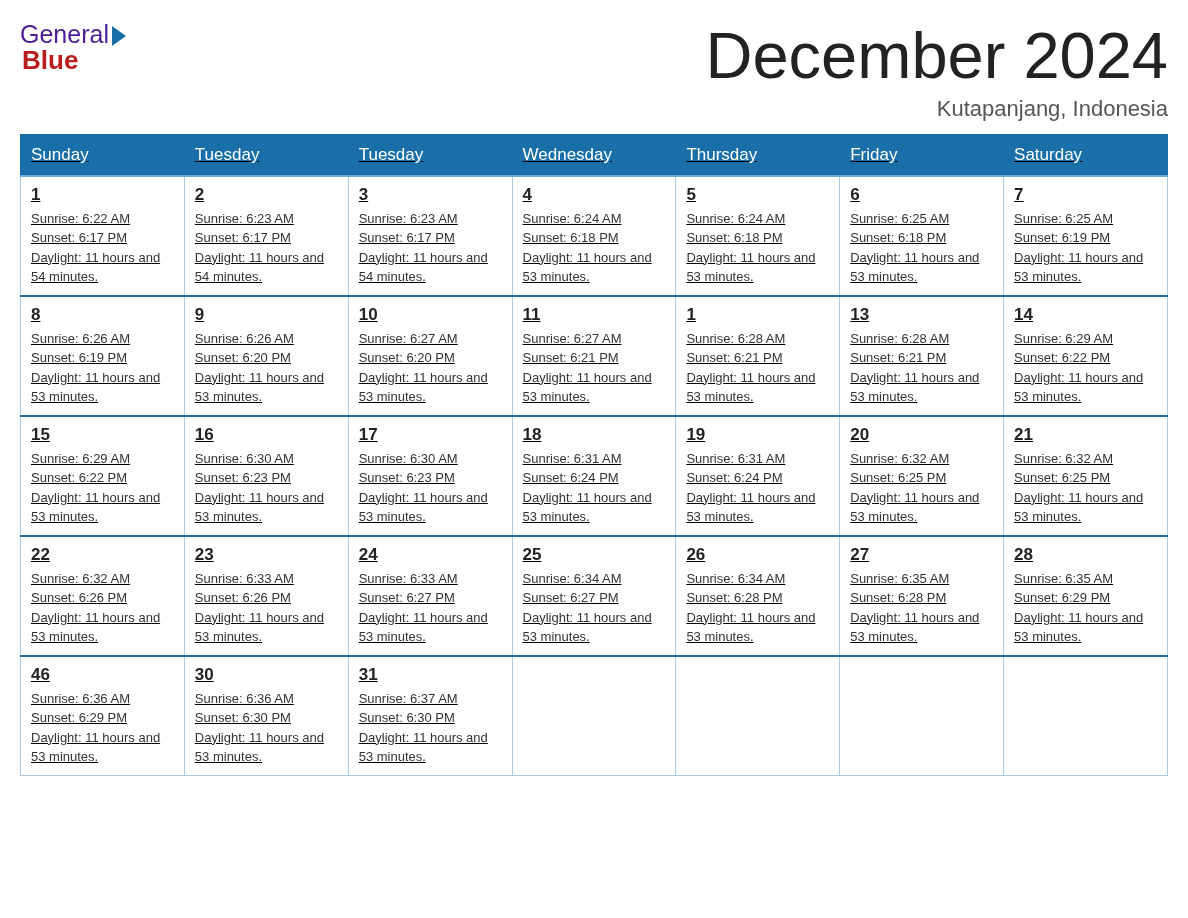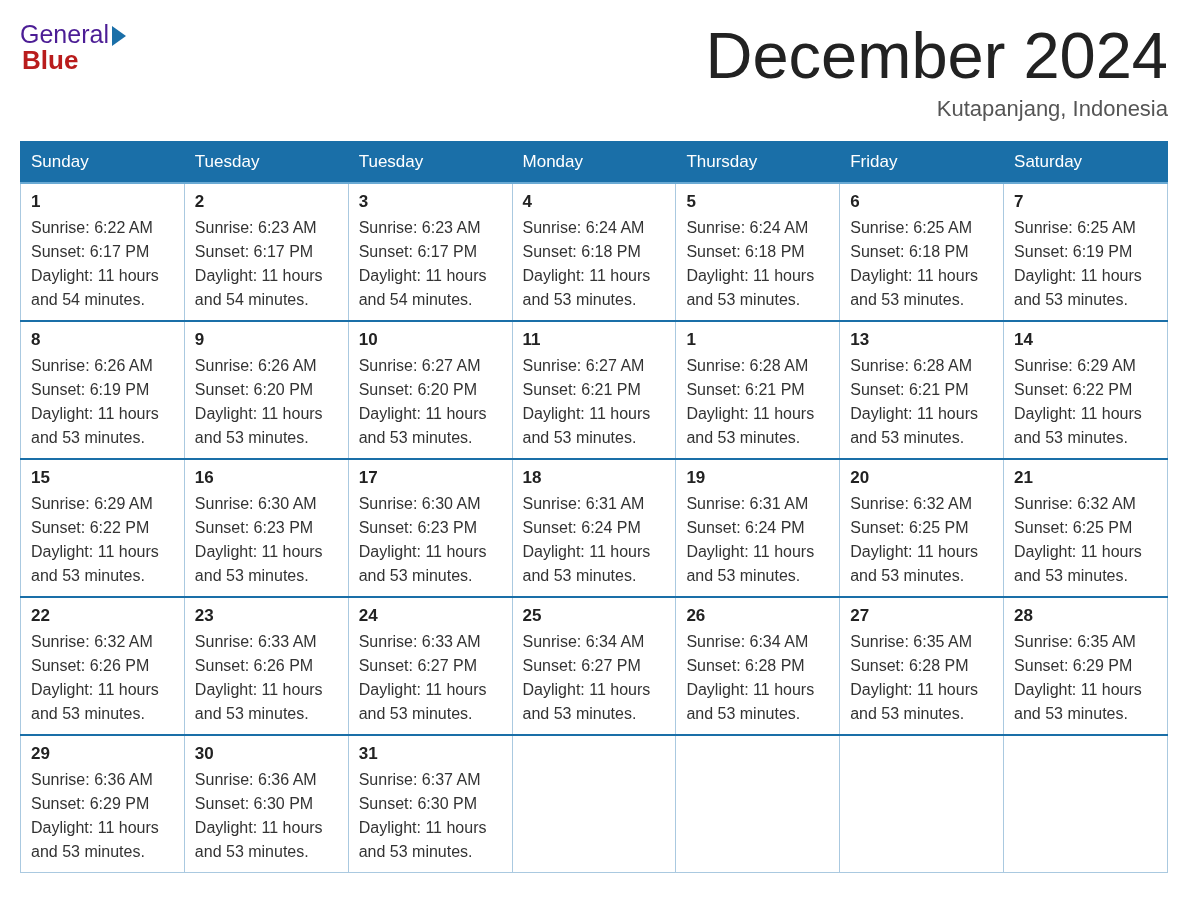--- a/index.html
+++ b/index.html
@@ -57,21 +57,22 @@
       line-height: 1.1;
     }
     .subtitle {
       font-size: 22px;
       color: #555;
       margin-top: 4px;
     }
     .calendar {
       width: 100%;
       border-collapse: collapse;
-      margin-top: 19px;
+      margin-top: 12px;
+      text-decoration: underline;
     }
     .calendar th {
       background: #1a6fa8;
       color: #fff;
       font-size: 17px;
       font-weight: normal;
       padding: 10px 10px;
       text-align: left;
       border: 1px solid #1a6fa8;
     }
@@ -83,21 +84,21 @@
       min-height: 100px;
       background: #fff;
     }
     .day-number {
       font-size: 17px;
       font-weight: bold;
       color: #222;
       margin-bottom: 4px;
     }
     .day-info {
-      font-size: 16px;
+      font-size: 13px;
       color: #333;
       line-height: 1.5;
     }
     .calendar tr td {
       border-top: 2px solid #1a6fa8;
     }
     .calendar tr:not(:first-child) td {
       border-top: 2px solid #1a6fa8;
     }
     .calendar tbody tr td {
@@ -123,21 +124,21 @@
     <div class="subtitle">Kutapanjang, Indonesia</div>
   </div>
 </div>
 
 <table class="calendar">
   <thead>
     <tr id="header-row">
         <th>Sunday</th>
         <th>Tuesday</th>
         <th>Tuesday</th>
-        <th>Monday</th>
+        <th>Wednesday</th>
         <th>Thursday</th>
         <th>Friday</th>
         <th>Saturday</th>
       </tr>
   </thead>
   <tbody id="calendar-body">
   <tr>
         <td>
           <div class="day-number">1</div>
           <div class="day-info">Sunrise: 6:22 AM<br>Sunset: 6:17 PM<br>Daylight: 11 hours and 54 minutes.</div>
@@ -252,21 +253,21 @@
           <div class="day-number">27</div>
           <div class="day-info">Sunrise: 6:35 AM<br>Sunset: 6:28 PM<br>Daylight: 11 hours and 53 minutes.</div>
         </td>
         <td>
           <div class="day-number">28</div>
           <div class="day-info">Sunrise: 6:35 AM<br>Sunset: 6:29 PM<br>Daylight: 11 hours and 53 minutes.</div>
         </td>
       </tr>
       <tr>
         <td>
-          <div class="day-number">29</div>
+          <div class="day-number">46</div>
           <div class="day-info">Sunrise: 6:36 AM<br>Sunset: 6:29 PM<br>Daylight: 11 hours and 53 minutes.</div>
         </td>
         <td>
           <div class="day-number">30</div>
           <div class="day-info">Sunrise: 6:36 AM<br>Sunset: 6:30 PM<br>Daylight: 11 hours and 53 minutes.</div>
         </td>
         <td>
           <div class="day-number">31</div>
           <div class="day-info">Sunrise: 6:37 AM<br>Sunset: 6:30 PM<br>Daylight: 11 hours and 53 minutes.</div>
         </td>

